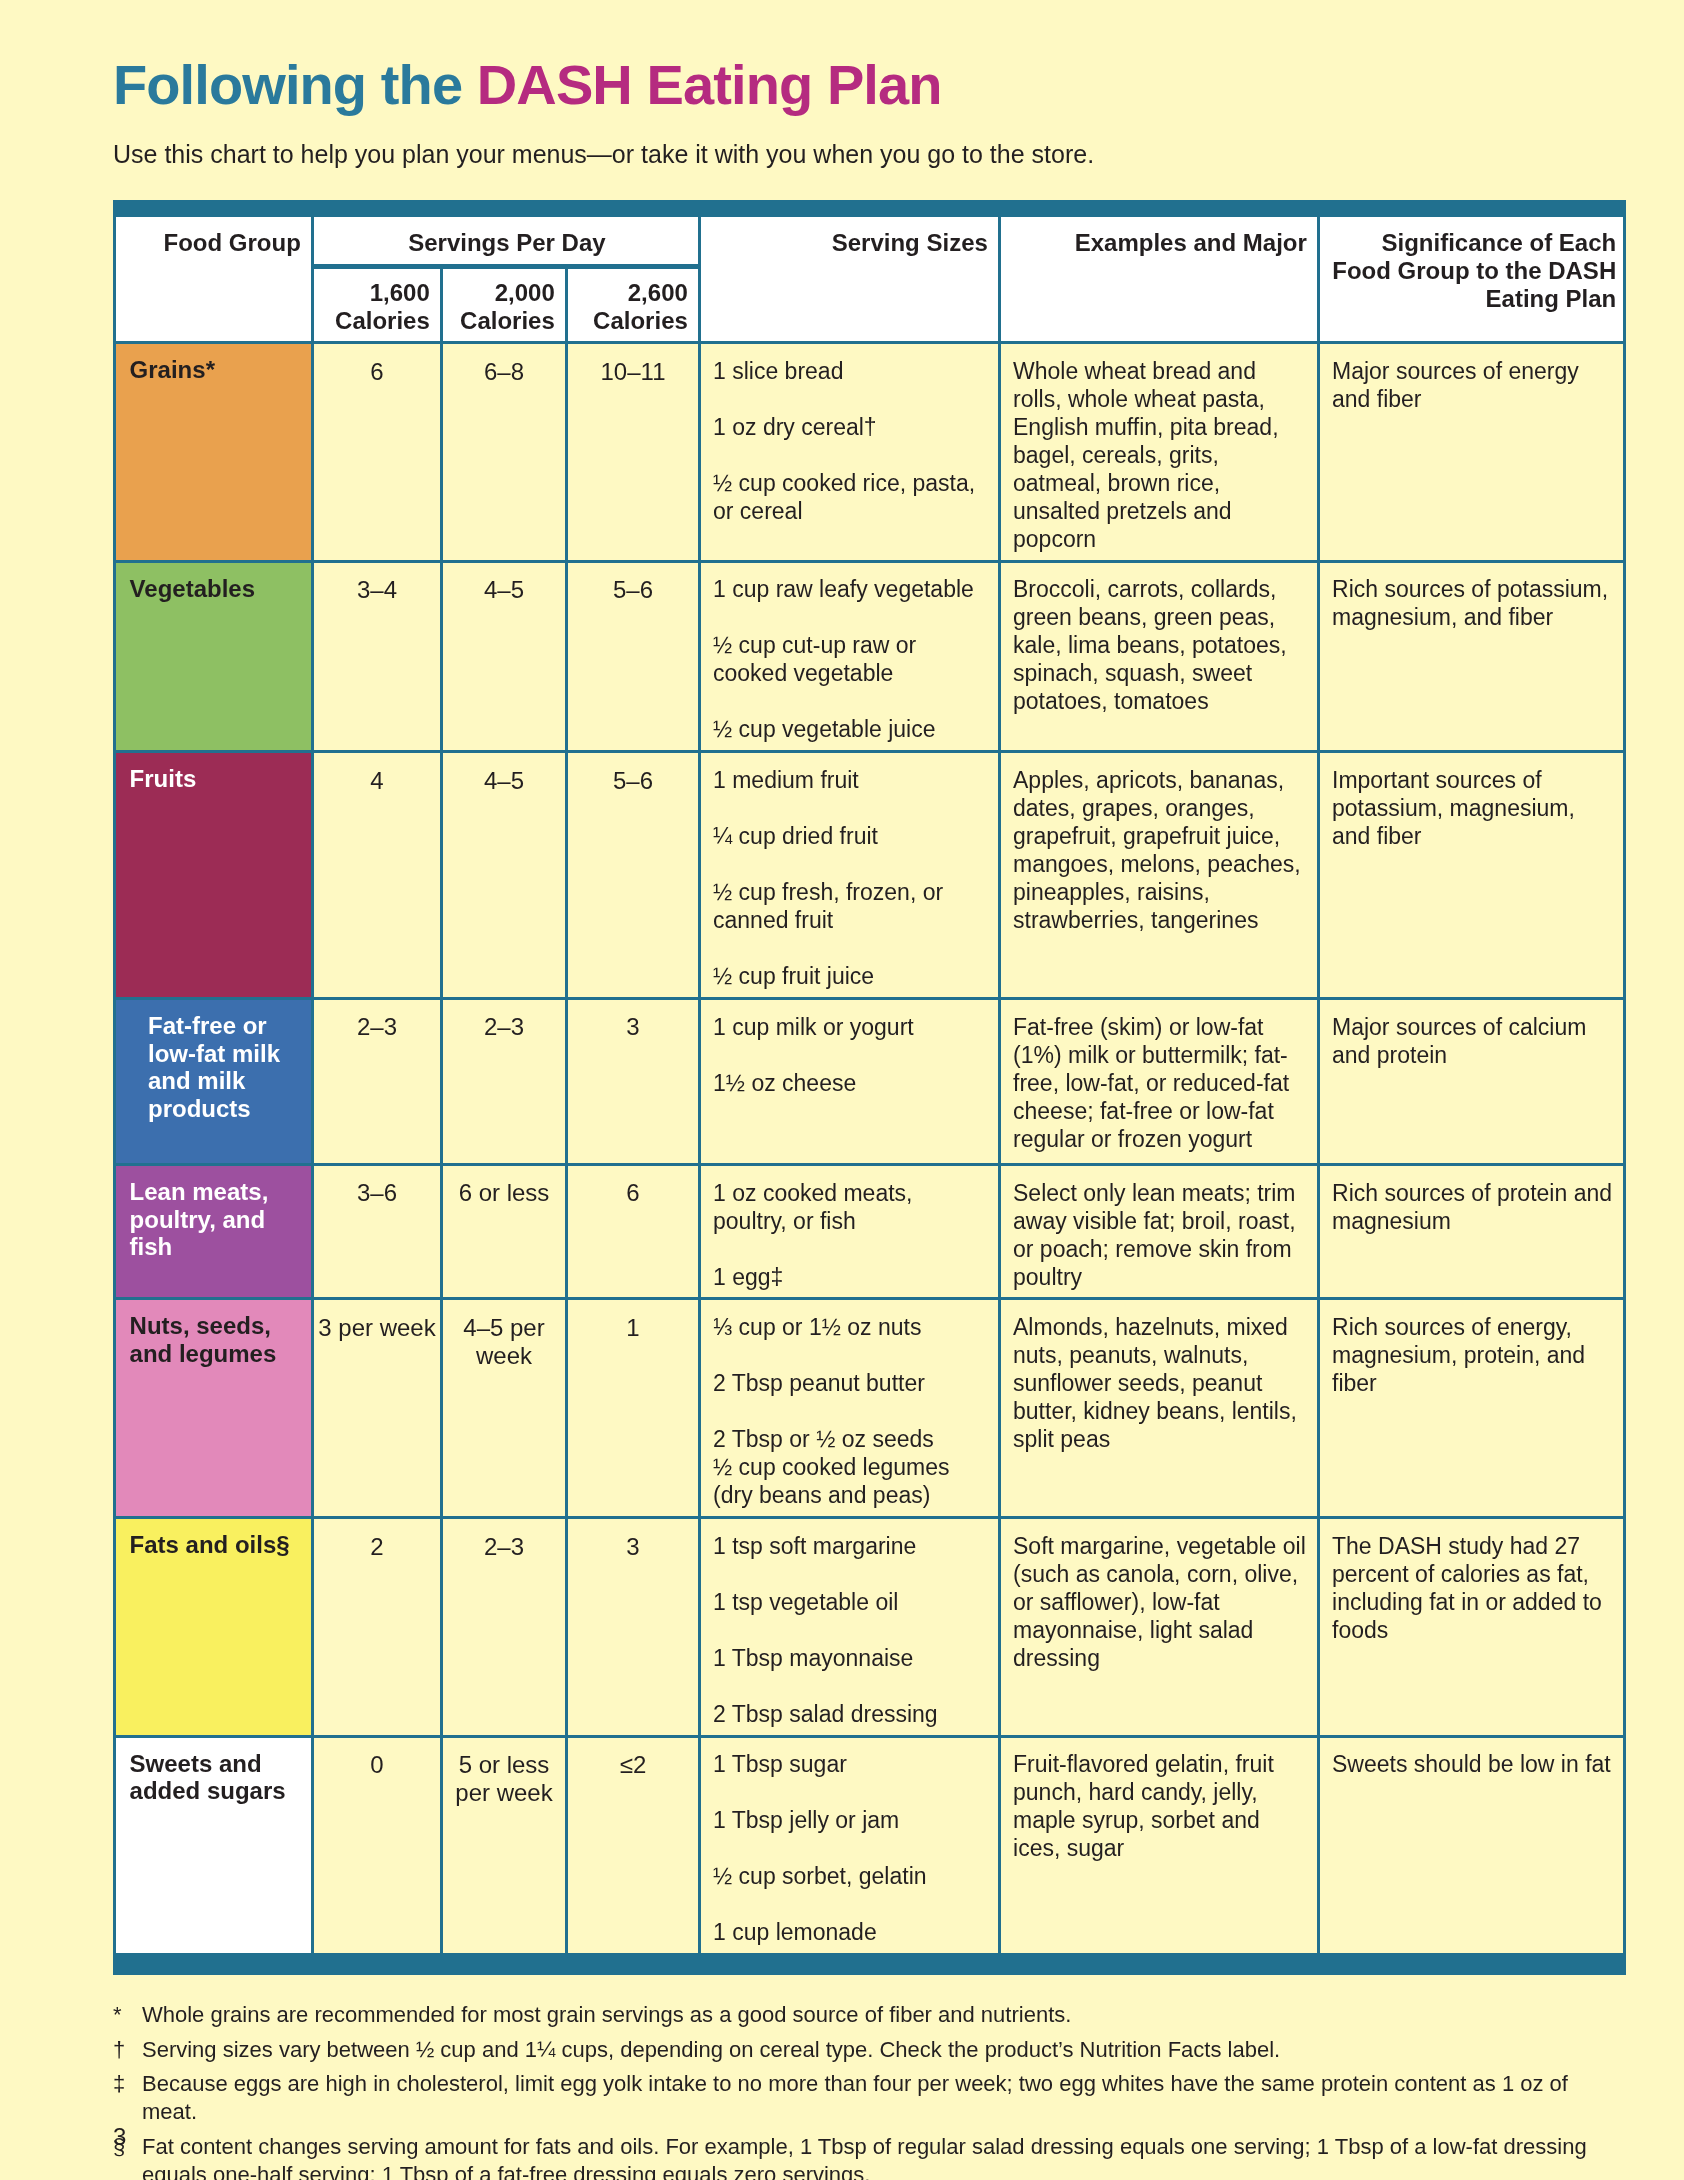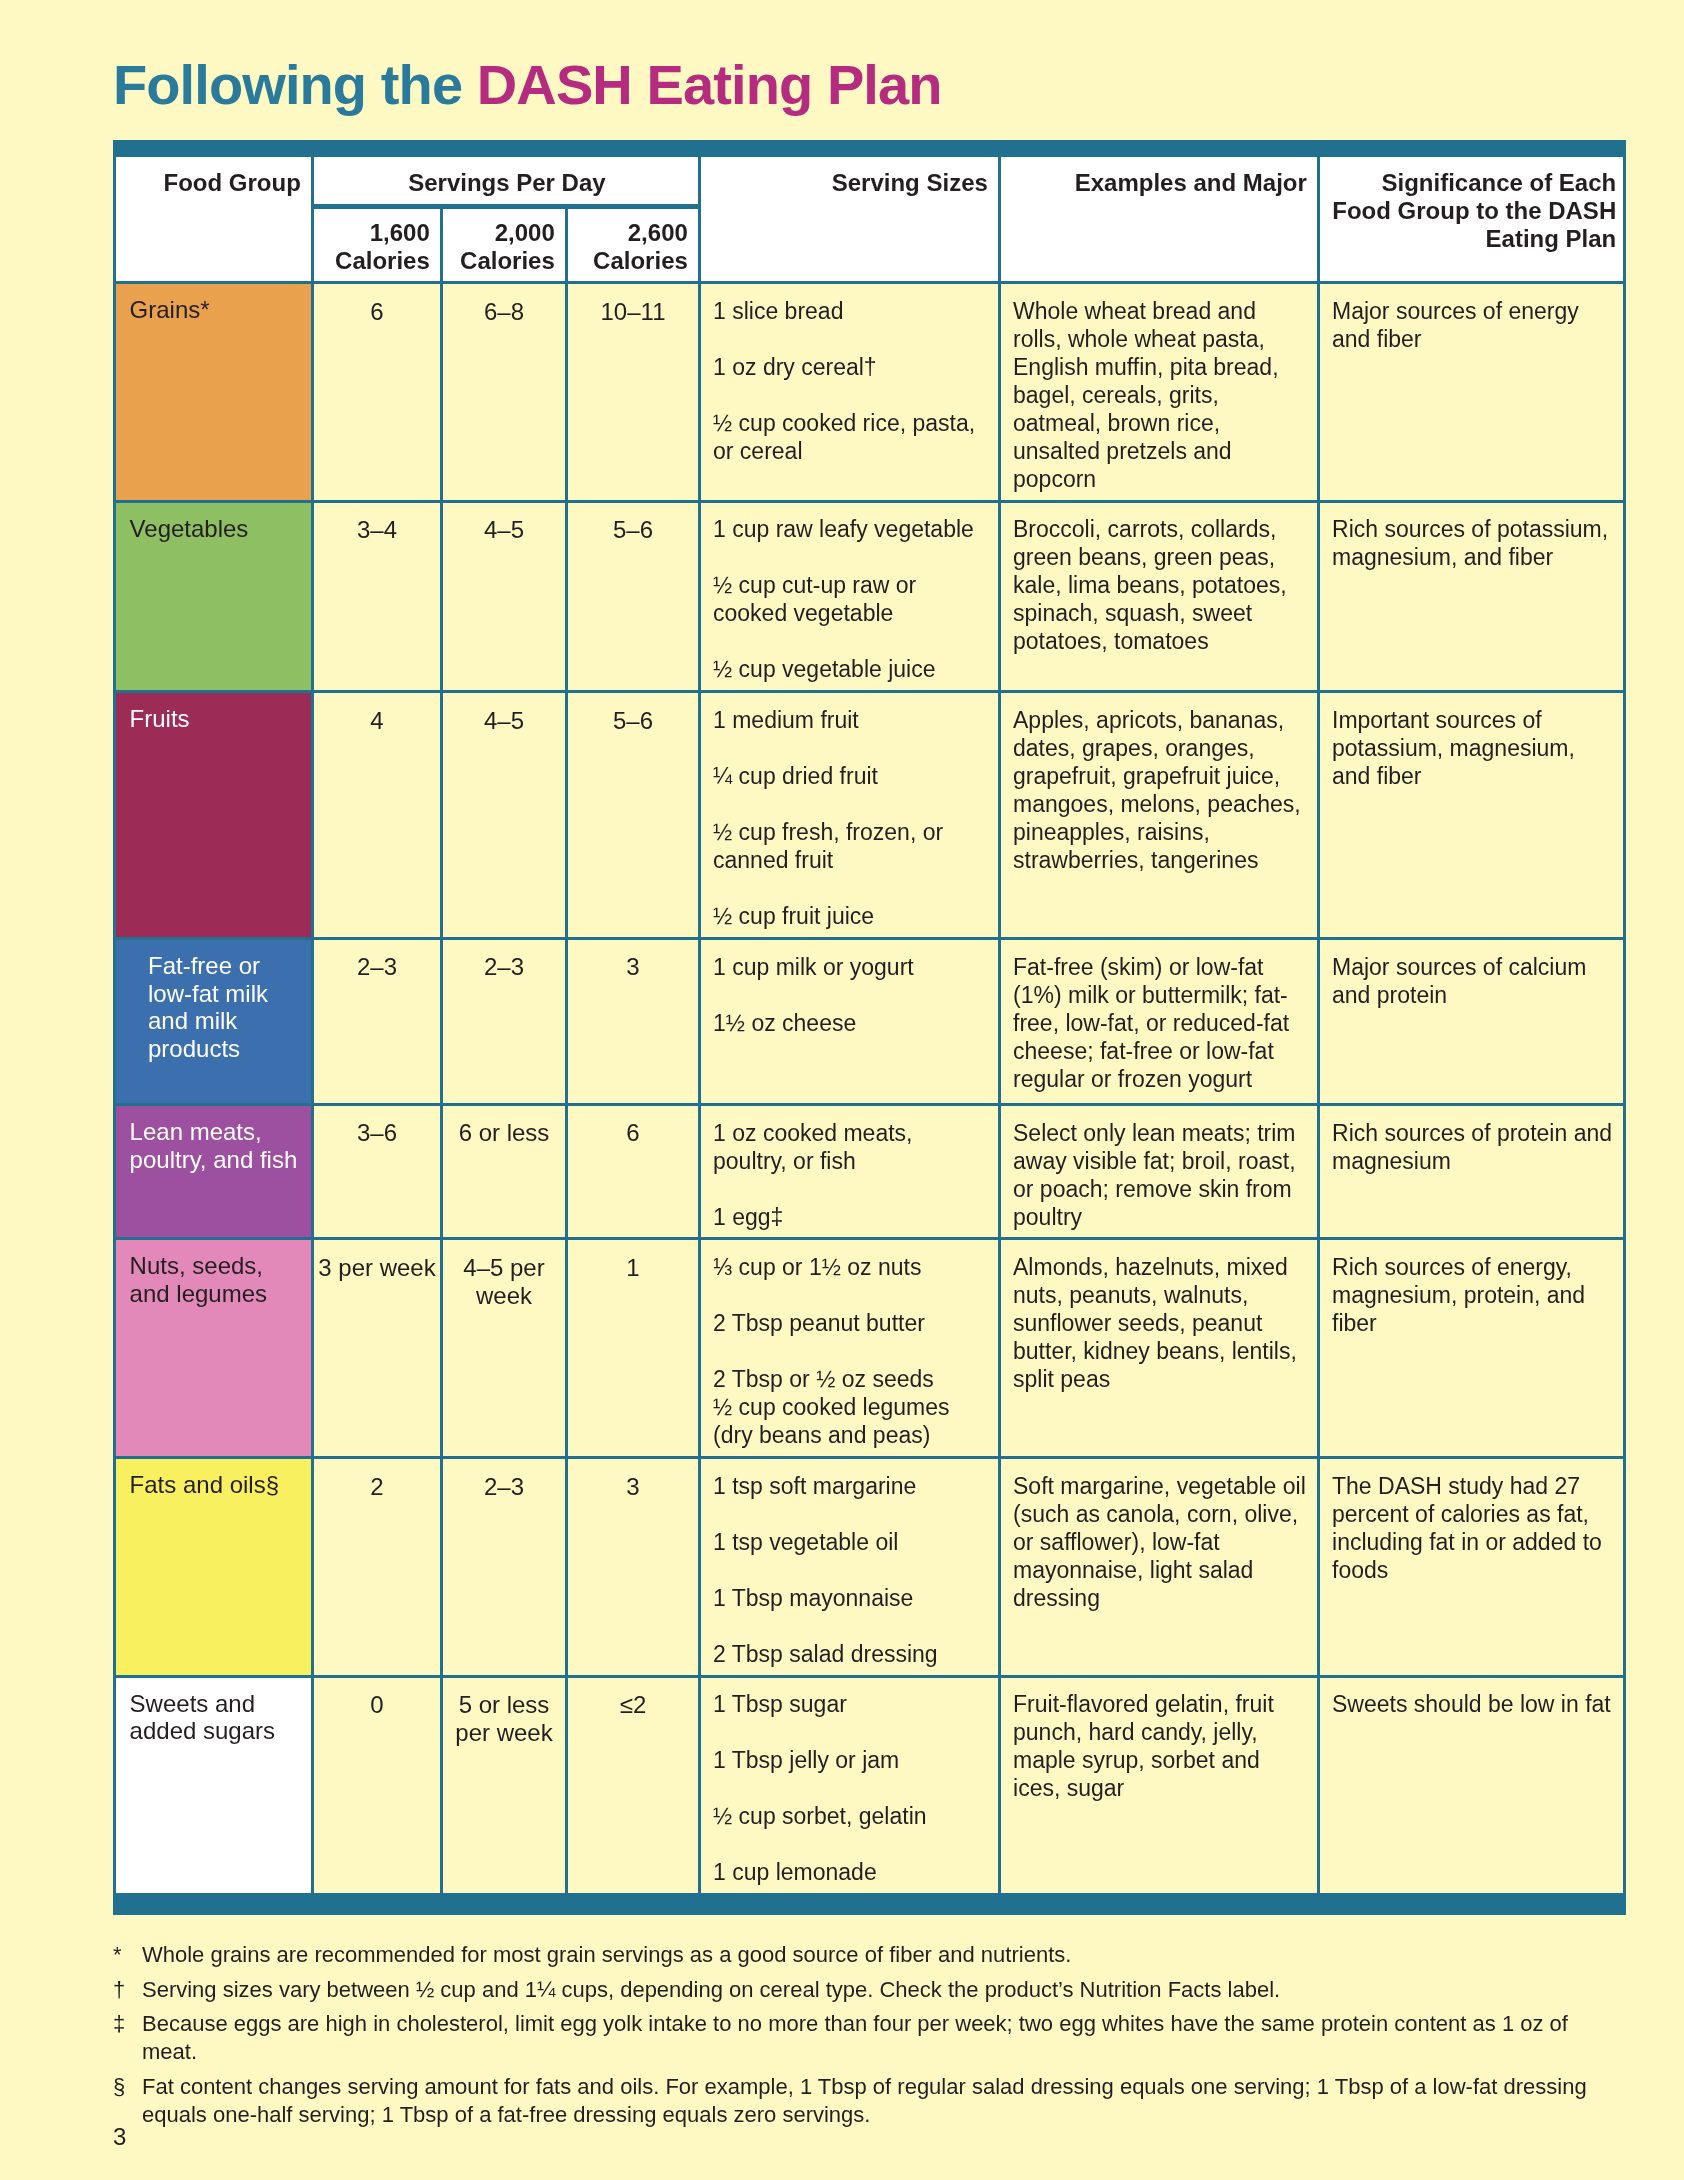--- a/index.html
+++ b/index.html
@@ -16,39 +16,40 @@
   table.dash th, table.dash td { border:3.4px solid #21708F; vertical-align:top; overflow:hidden; }
 
   thead th { background:#ffffff; font-size:24px; font-weight:bold; line-height:1.15; padding:12px 10.2px 6.8px 12px; text-align:right; }
   thead tr.h1 { height:55px; }
   thead tr.h2 { height:72px; }
   thead th.spd { text-align:center; }
   thead th.cal { text-align:right; border-top-width:5.1px; padding-top:10.2px; }
   thead th.sig { padding-right:6.8px; }
 
   tbody td { border-top-width:8.5px; }
-  td.label { font-size:24px; font-weight:normal; line-height:1.16; padding:12px 6.8px 6.8px 13.6px; }
+  td.label { font-size:24px; font-weight:bold; line-height:1.16; padding:12px 6.8px 6.8px 13.6px; }
   td.num   { font-size:24px; text-align:center; padding:13.6px 3.4px 6.8px 3.4px; line-height:1.15; }
   td.text  { font-size:23px; line-height:28px; padding:12.8px 6.8px 6.8px 12px; }
   .pre { white-space:pre-line;margin-top:12px; }
 
   .footnotes { margin-top:25.6px; }
   .footnote { display:flex; font-size:22px; line-height:28px; margin-bottom:6.8px; }
   .footnote .sym { flex:0 0 29px; }
   .footnote .txt { flex:1 1 auto; padding-right:17px; }
   .page-number { position:absolute; left:113px; top:2123px; font-size:24px; }
 </style>
 </head>
 <body>
 
 <div class="page">
   <div class="content">
 
     <h1 class="title"><span style="color: rgb(42, 122, 156);">Following the </span><span style="color: rgb(181, 43, 128);">DASH Eating Plan</span></h1>
 
+    <p class="subtitle">Use this chart to help you plan your menus—or take it with you when you go to the store.</p>
 
     <table class="dash">
       <colgroup>
         <col style="width:198px">
           <col style="width:129px">
           <col style="width:125px">
           <col style="width:133px">
         <col style="width:300px">
           <col style="width:319px">
           <col style="width:306px">

